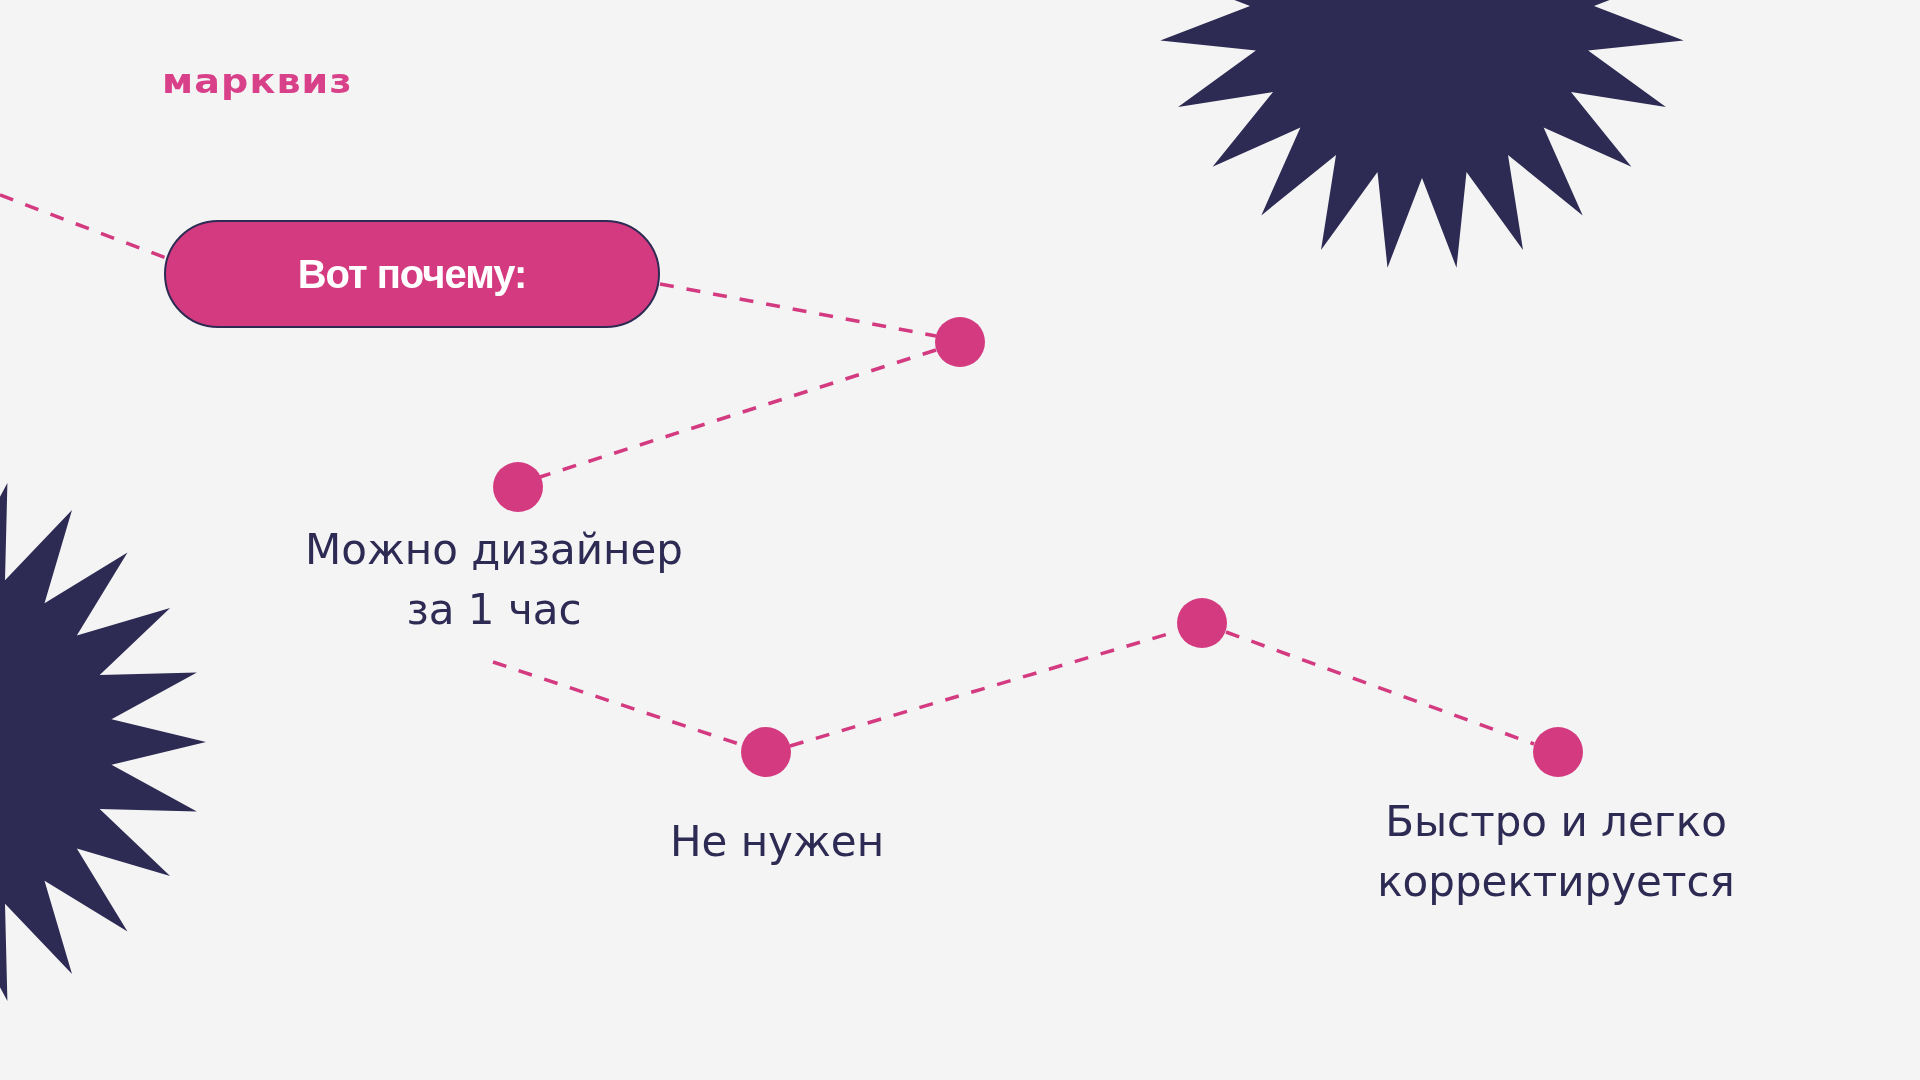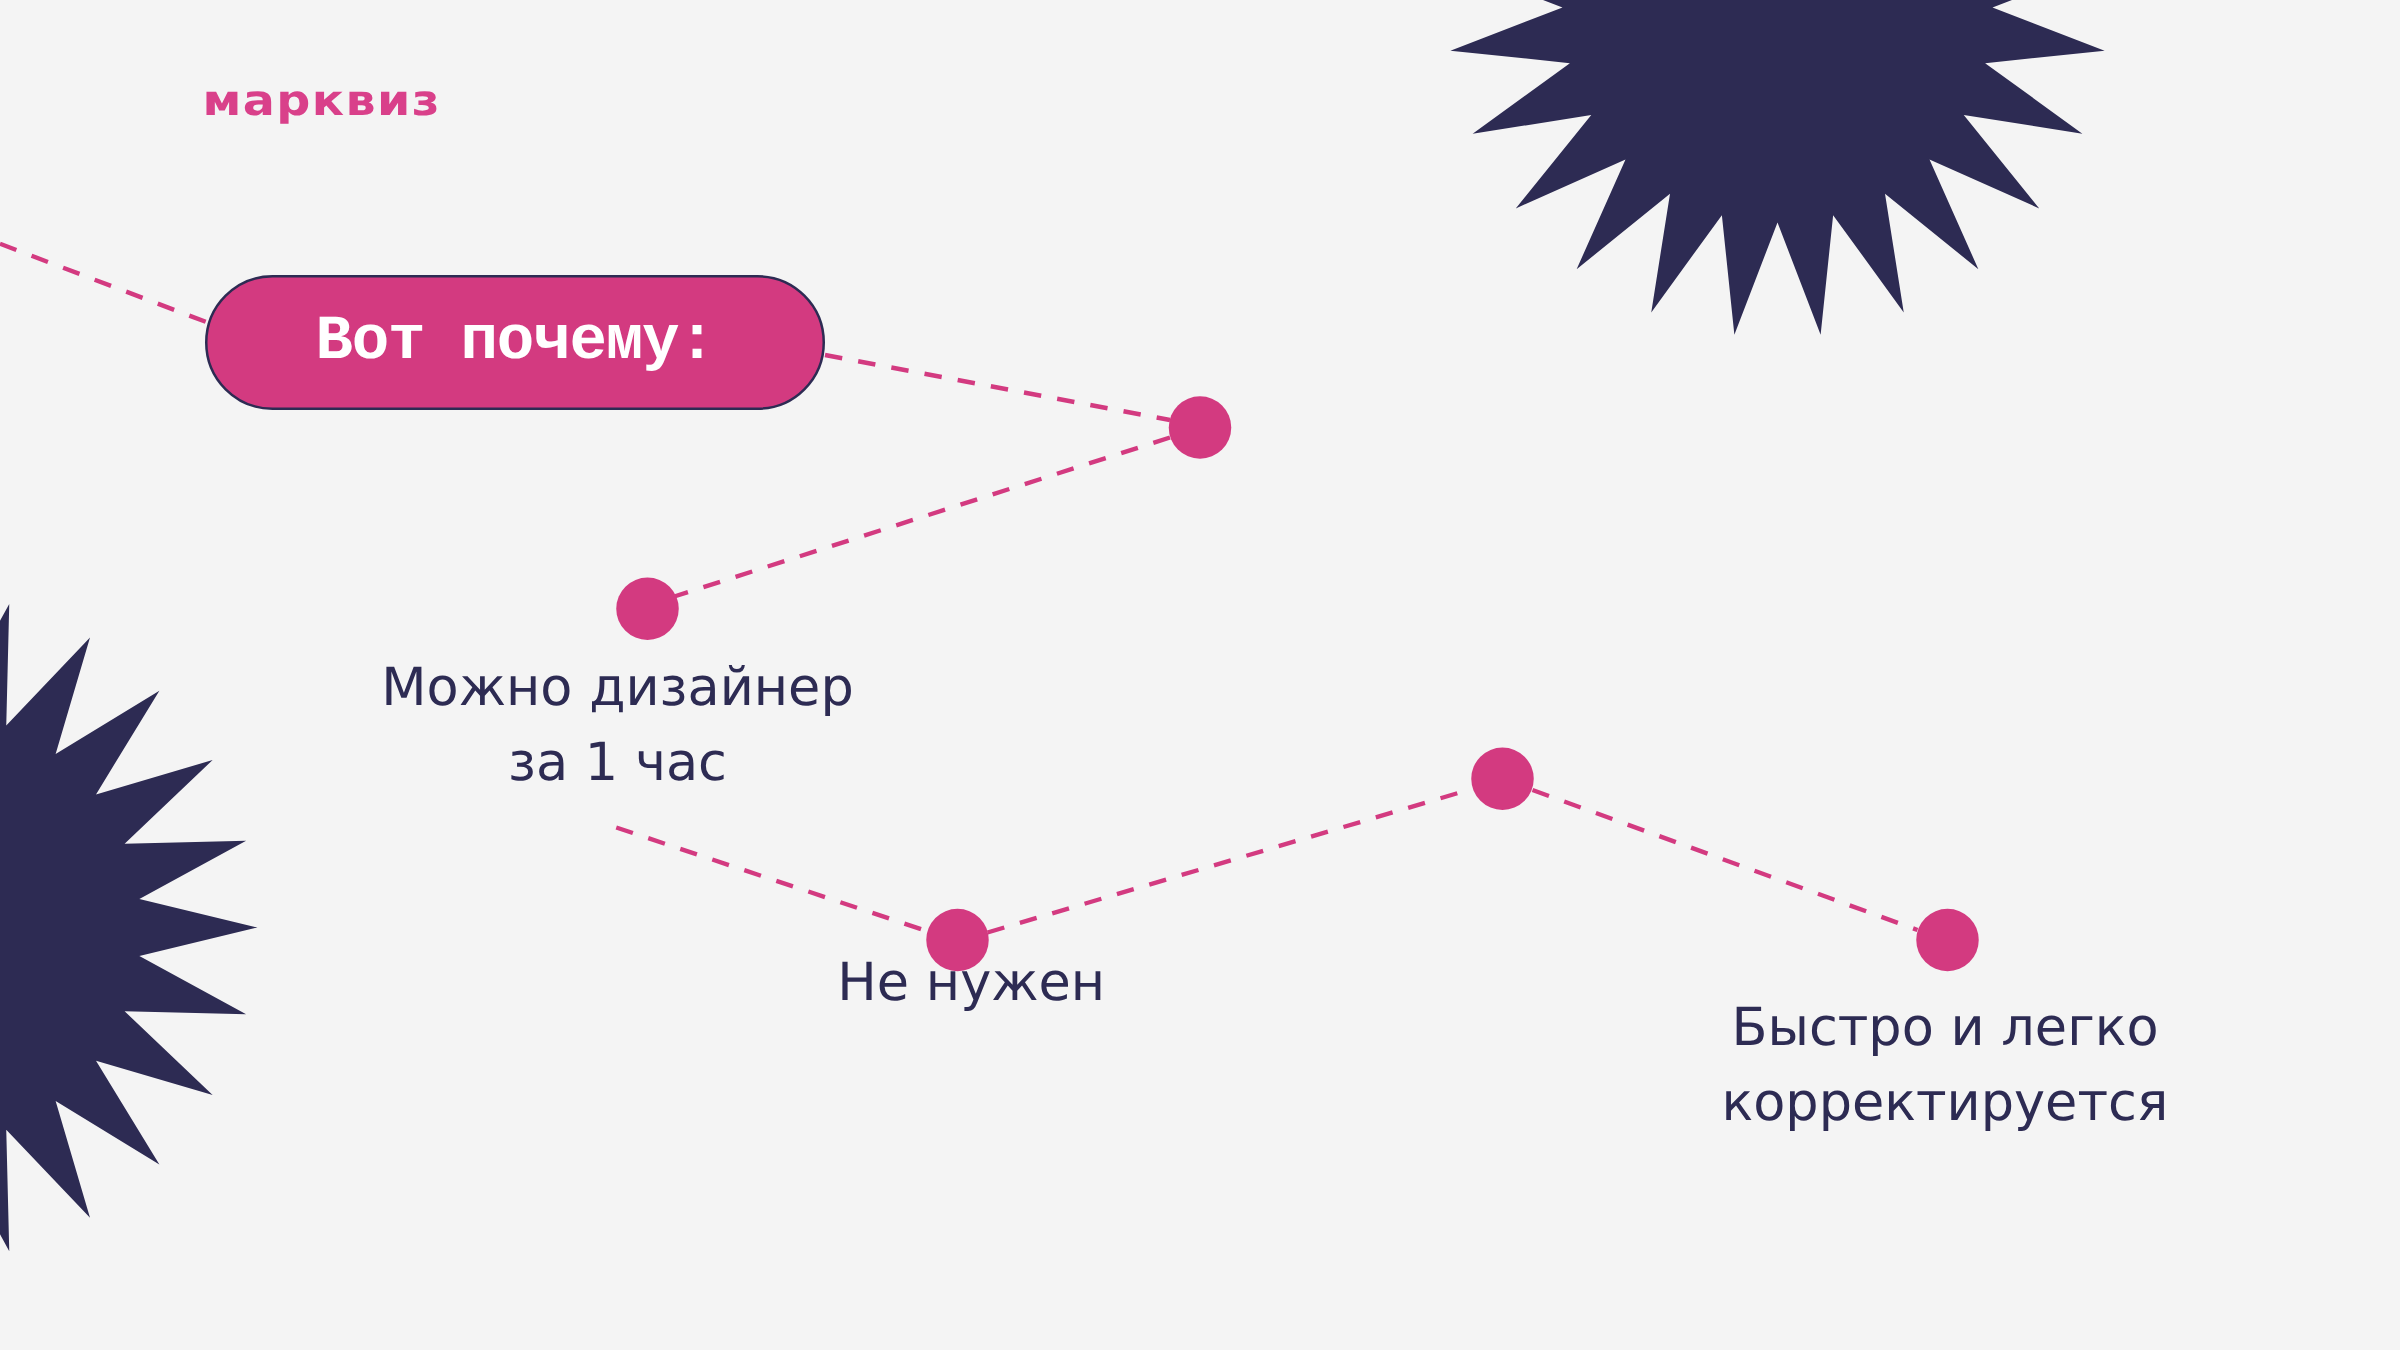--- a/index.html
+++ b/index.html
@@ -21,22 +21,22 @@
   .pill {
     position: absolute; left: 164px; top: 220px;
     width: 496px; height: 108px;
     box-sizing: border-box;
     background: #d33a80;
     border: 2px solid #2d2b53;
     border-radius: 54px;
     display: flex; align-items: center; justify-content: center;
   }
   .pill-text {
-    color: #ffffff; font-weight: 700; font-size: 50px;
-    font-family: Liberation Mono, monospace;
+    color: #ffffff; font-weight: 700; font-size: 40px;
+    font-family: Liberation Sans, sans-serif;
     letter-spacing: -1px; line-height: 1;
   }
   .label {
     position: absolute;
     color: #2d2b53;
     font-family: "DejaVu Sans", sans-serif;
     font-size: 42px; line-height: 60px;
     text-align: center; white-space: nowrap;
     transform: translateX(-50%);
   }
@@ -76,21 +76,21 @@
 
   <div class="pill">
     <span class="pill-text">Вот почему:</span>
   </div>
 
   <div class="label" style="left:494px; top:520px;">
     <div>Можно дизайнер</div>
     <div>за 1 час</div>
   </div>
 
-  <div class="label" style="left:777px; top:756px;">
+  <div class="label" style="left:777px; top:812px;">
     <div>Не нужен</div>
   </div>
 
 
   <div class="label" style="left:1556px; top:792px;">
     <div>Быстро и легко</div>
     <div>корректируется</div>
   </div>
 </div>
 

